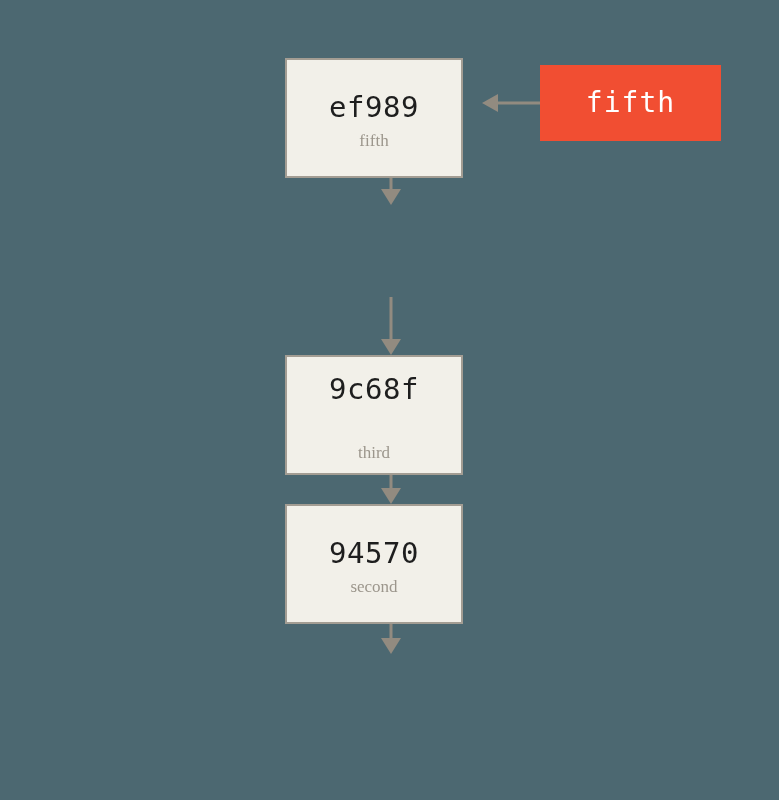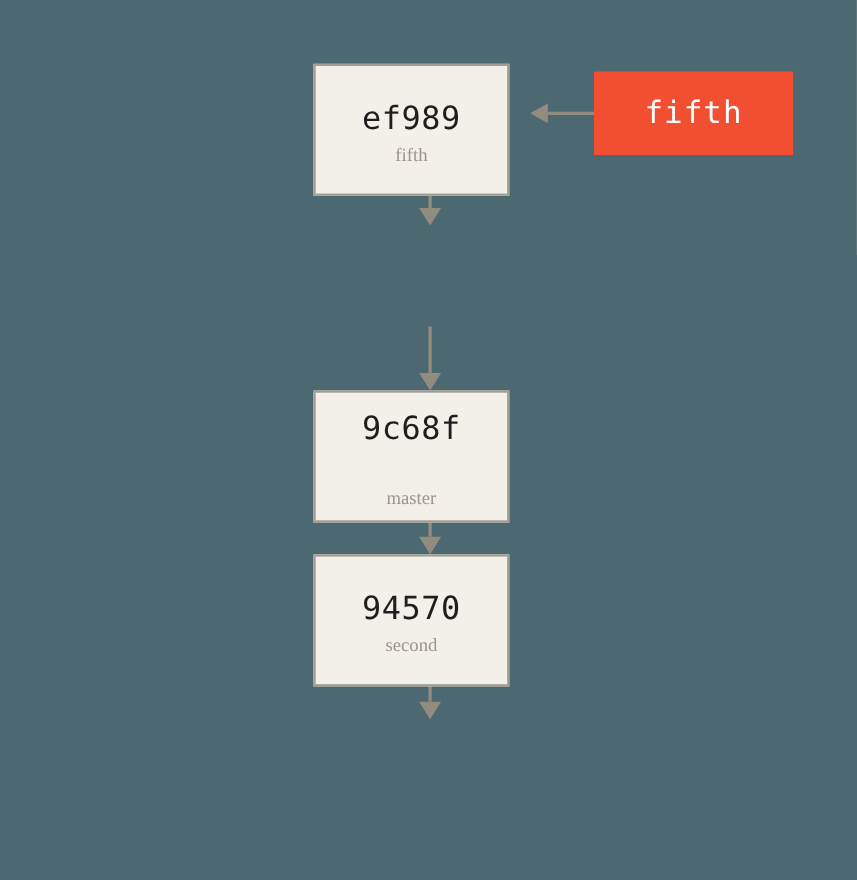--- a/index.html
+++ b/index.html
@@ -113,21 +113,21 @@
   </svg>
 
   <div class="commit-node node-1">
     <span class="commit-hash">ef989</span>
     <span class="commit-message">fifth</span>
   </div>
 
 
   <div class="commit-node node-3">
     <span class="commit-hash">9c68f</span>
-    <span class="commit-message">master</span>
+    <span class="commit-message">third</span>
   </div>
 
   <div class="commit-node node-4">
     <span class="commit-hash">94570</span>
     <span class="commit-message">second</span>
   </div>
 
 
   <div class="branch-label">
     <span class="branch-name">fifth</span>

